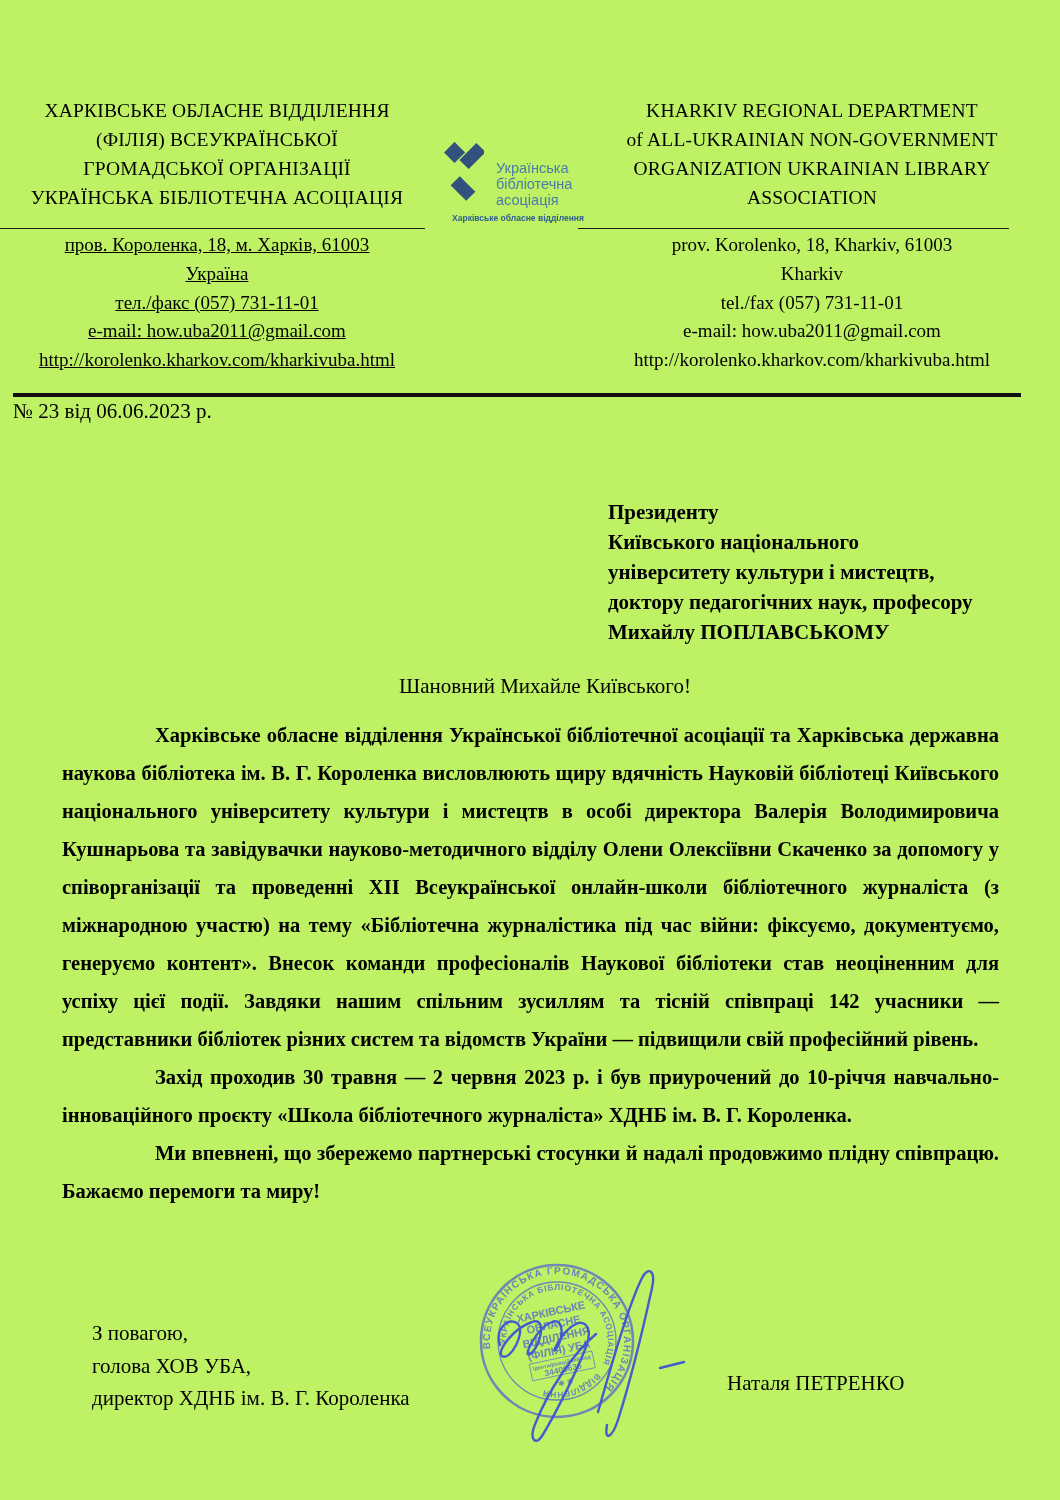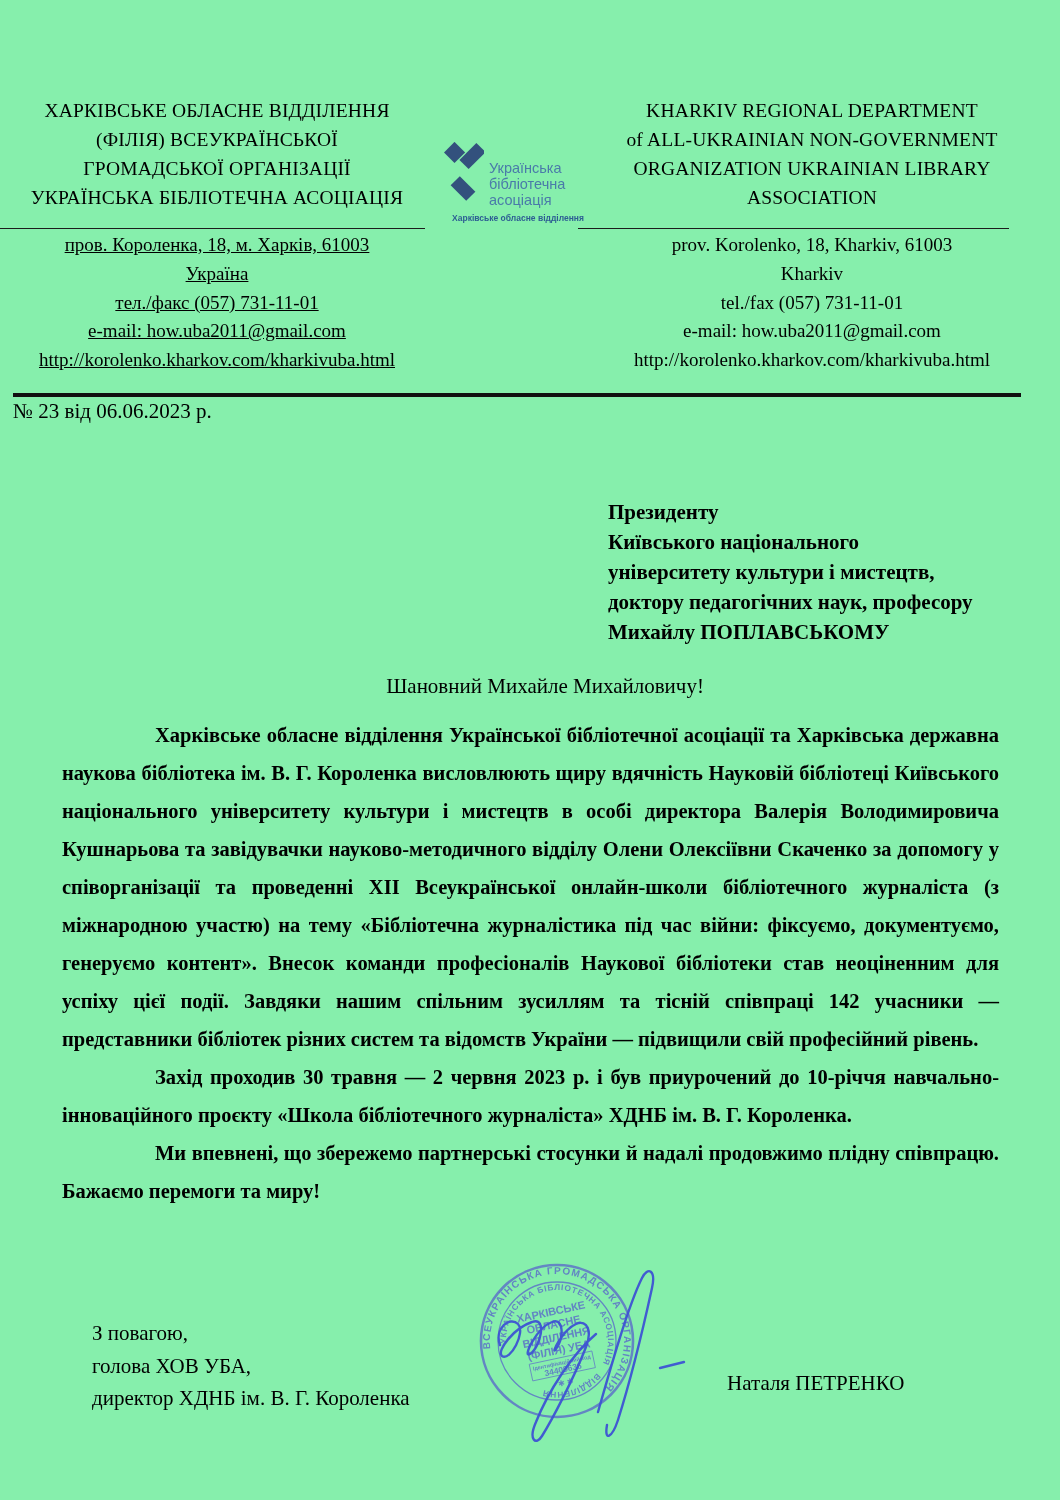--- a/index.html
+++ b/index.html
@@ -1,37 +1,37 @@
 <!DOCTYPE html>
 <html lang="uk"><head>
 <meta charset="utf-8">
 <style>
   html,body{margin:0;padding:0;background:#888;}
   .page{
     position:relative;
     width:1060px;height:1500px;
     margin:0 auto;
-    background:#86efac;
+    background:#bef264;
     font-family:"Liberation Serif","DejaVu Serif",serif;
     color:#000;
     overflow:hidden;
   }
   
   .org-block{position:absolute;top:96px;text-align:center;font-size:19.5px;line-height:29px;letter-spacing:.2px;}
   .org-left{left:8px;width:418px;}
   .org-right{left:588px;width:448px;}
   .sep{position:absolute;top:228px;height:0;border-top:1.7px solid #1c1c1c;}
   .sep-left{left:0;width:425px;}
   .sep-right{left:578px;width:431px;}
   .addr{position:absolute;top:231px;text-align:center;font-size:19px;line-height:28.8px;}
   .addr-left{left:8px;width:418px;text-decoration:underline;}
   .addr-right{left:588px;width:448px;}
   
   .logo{position:absolute;left:444px;top:142px;width:148px;font-family:"Liberation Sans","DejaVu Sans",sans-serif;}
-  .logo-row{display:flex;align-items:center;gap:5px;}
+  .logo-row{display:flex;align-items:center;gap:12px;}
   .logo-title{margin-top:18px;font-size:14.5px;line-height:16px;font-weight:500;color:#4a7ba9;}
   .logo-sub{margin-top:5px;font-size:8.5px;font-weight:bold;color:#2d5e93;text-align:center;white-space:nowrap;}
   
   .thick-line{position:absolute;left:13px;top:393px;width:1008px;height:3.5px;background:#101010;}
   .ref{position:absolute;left:13px;top:399px;font-size:21px;}
   
   .recipient{position:absolute;left:608px;top:497px;font-size:21px;line-height:30px;font-weight:bold;}
   .salutation{position:absolute;left:77px;top:674px;width:936px;text-align:center;font-size:21px;}
   
   .body-text{position:absolute;left:62px;top:716px;width:937px;font-size:20.5px;line-height:38px;text-align:justify;}
@@ -103,21 +103,21 @@
   <div class="ref">№ 23 від 06.06.2023 р.</div>
 
   <div class="recipient">
     <div>Президенту</div>
     <div>Київського національного</div>
     <div>університету культури і мистецтв,</div>
     <div>доктору педагогічних наук, професору</div>
     <div>Михайлу ПОПЛАВСЬКОМУ</div>
   </div>
 
-  <div class="salutation">Шановний Михайле Михайловичу!</div>
+  <div class="salutation">Шановний Михайле Київського!</div>
 
   <div class="body-text">
     <p>Харківське обласне відділення Української бібліотечної асоціації та Харківська державна наукова бібліотека ім. В. Г. Короленка висловлюють щиру вдячність Науковій бібліотеці Київського національного університету культури і мистецтв в особі директора Валерія Володимировича Кушнарьова та завідувачки науково-методичного відділу Олени Олексіївни Скаченко за допомогу у співорганізації та проведенні XII Всеукраїнської онлайн-школи бібліотечного журналіста (з міжнародною участю) на тему «Бібліотечна журналістика під час війни: фіксуємо, документуємо, генеруємо контент». Внесок команди професіоналів Наукової бібліотеки став неоціненним для успіху цієї події. Завдяки нашим спільним зусиллям та тісній співпраці 142 учасники — представники бібліотек різних систем та відомств України — підвищили свій професійний рівень.</p>
     <p>Захід проходив 30 травня — 2 червня 2023 р. і був приурочений до 10-річчя навчально-інноваційного проєкту «Школа бібліотечного журналіста» ХДНБ ім. В. Г. Короленка.</p>
     <p>Ми впевнені, що збережемо партнерські стосунки й надалі продовжимо плідну співпрацю. Бажаємо перемоги та миру!</p>
   </div>
 
   <div class="closing">
     <div>З повагою,</div>
     <div>голова ХОВ УБА,</div>

